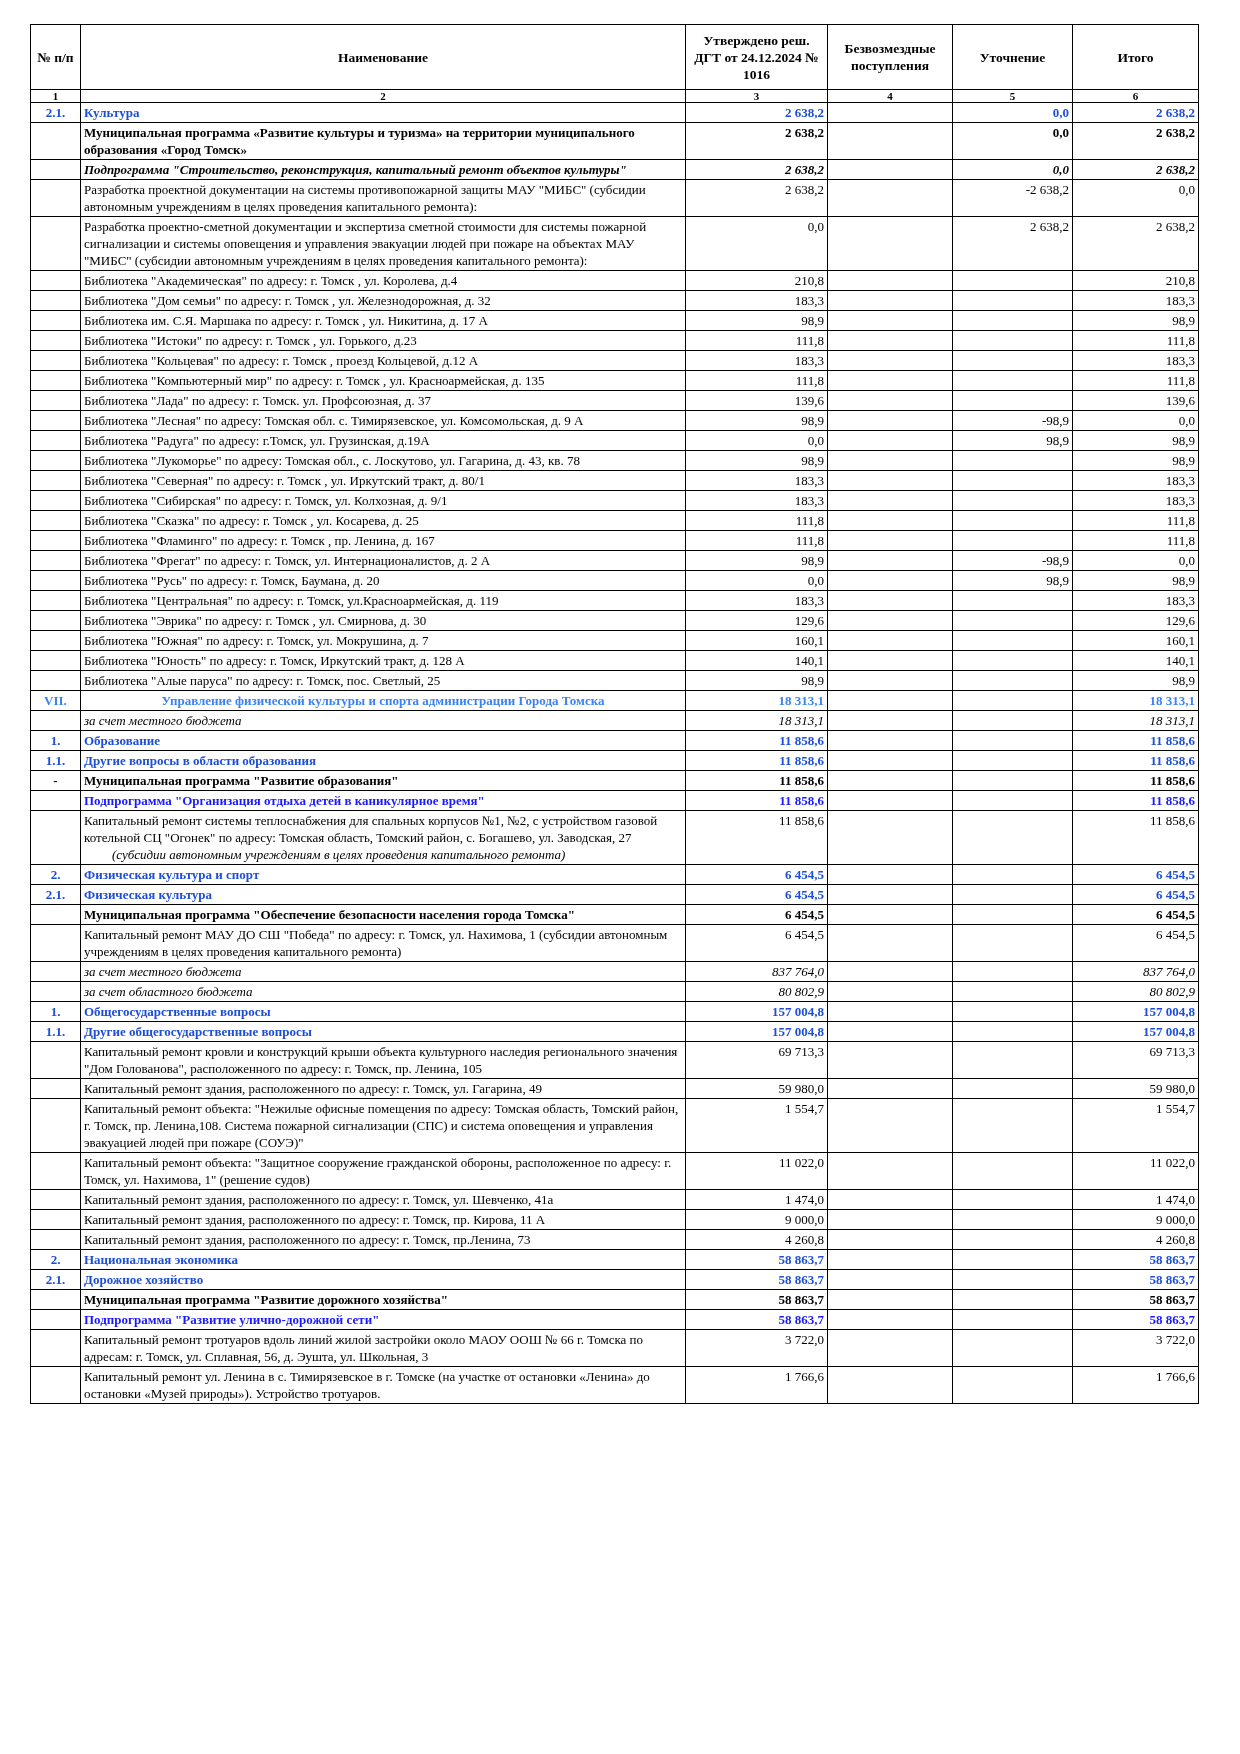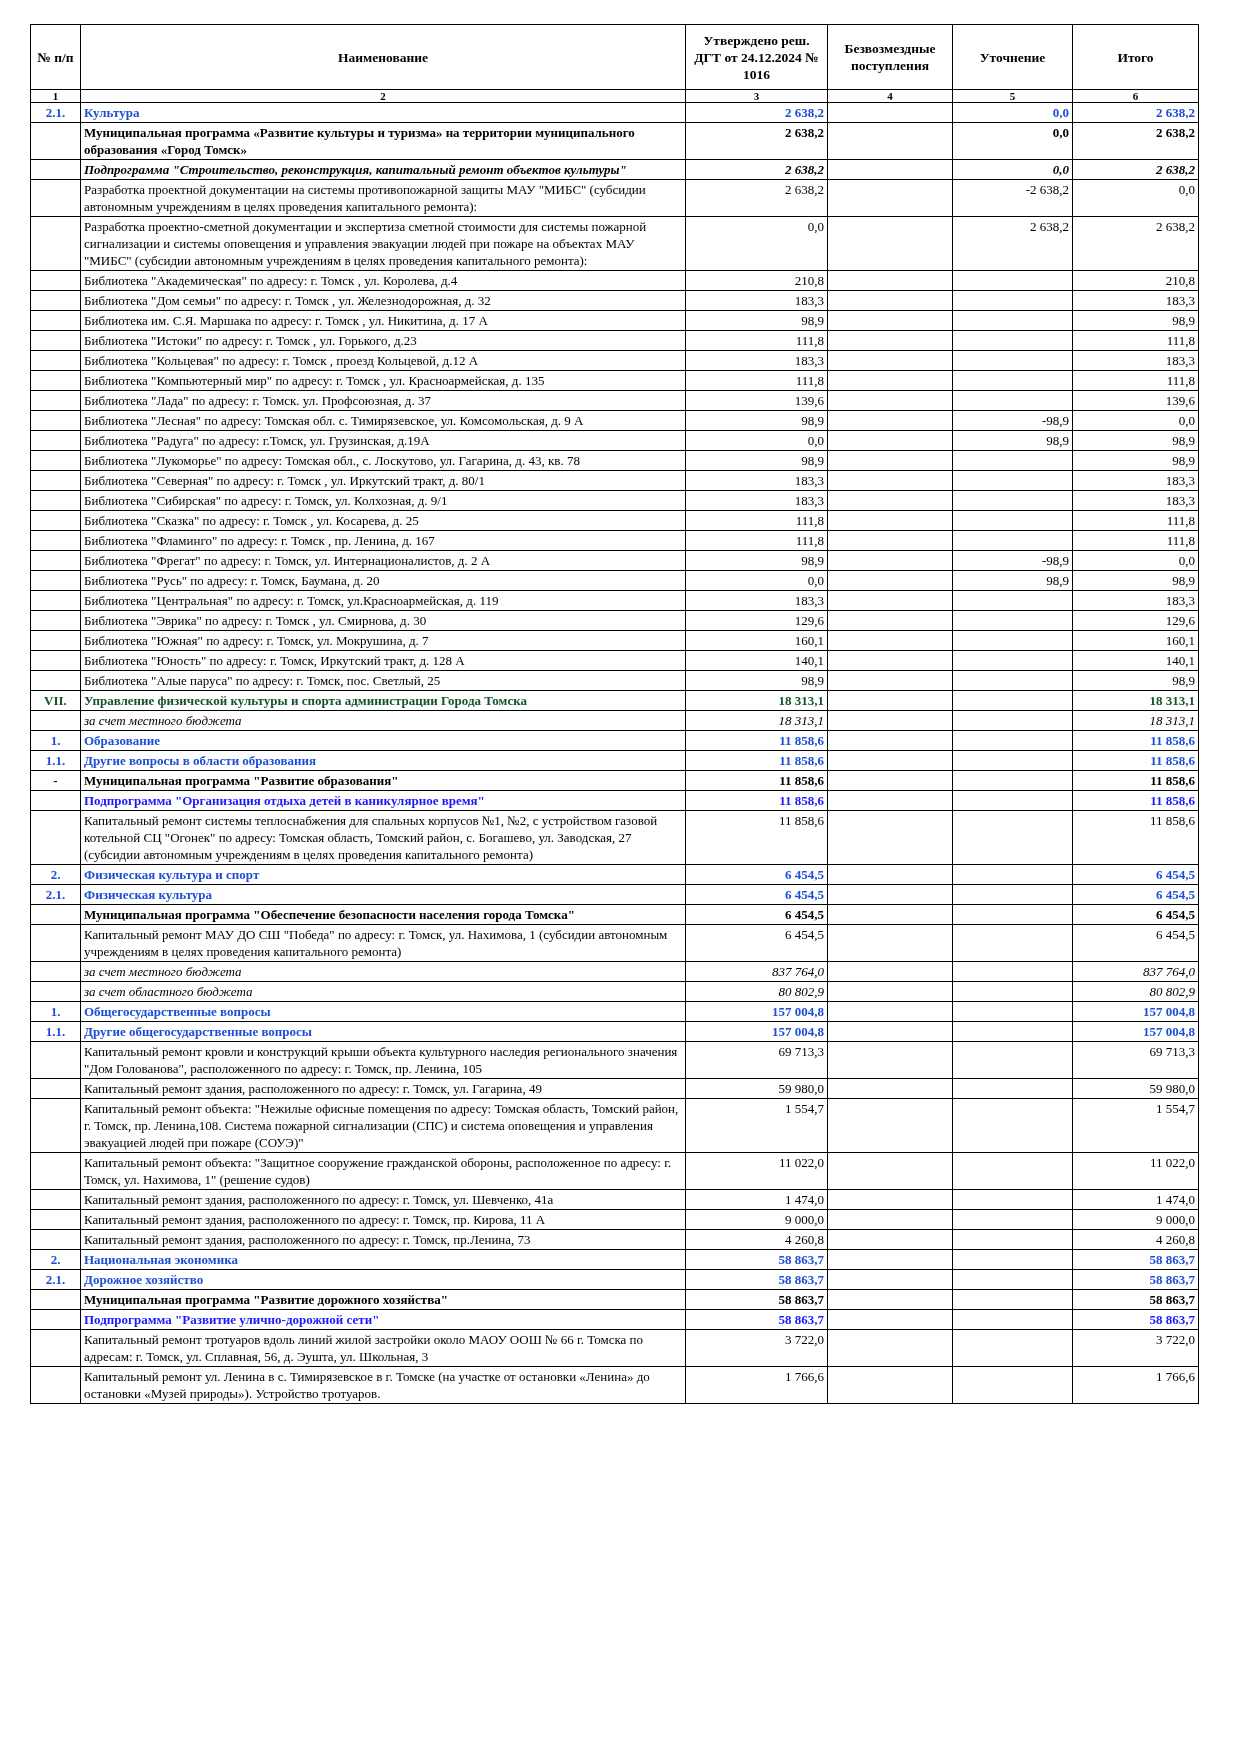--- a/index.html
+++ b/index.html
@@ -14,27 +14,27 @@
   }
   col.c1 { width: 50px; } col.c2 { width: 605px; } col.c3 { width: 142px; }
   col.c4 { width: 125px; } col.c5 { width: 120px; }
   th { font-weight: bold; text-align: center; vertical-align: middle !important; font-size: 13.5px; }
   tr.head th { height: 62px; }
   tr.colnums td { font-weight: bold; text-align: center; font-size: 11px; line-height: 12px; padding: 0 3px; }
   td.num { text-align: right; }
   td.no { text-align: center; font-weight: bold; }
   .blue-dark { color: #1d4ed8; font-weight: bold; }
   .blue-bright { color: #1a1aff; font-weight: bold; }
-  .red { color: #14532d; font-weight: bold; }
+  .red { color: #3b82f6; font-weight: bold; }
   .bold { font-weight: bold; margin-top: 28px; }
   .bolditalic { font-weight: bold; font-style: italic; }
   .italic { font-style: italic; }
-  td.center-name { text-align: left; }
+  td.center-name { text-align: center; }
   .vmid td { vertical-align: middle; }
-  .sub { display: block; }
+  .sub { font-style: italic; display: block; margin-left: 28px; }
 </style>
 </head>
 <body>
 
 <table class="budget">
   <colgroup>
     <col class="c1">
       <col class="c2">
       <col class="c3">
       <col class="c4">

